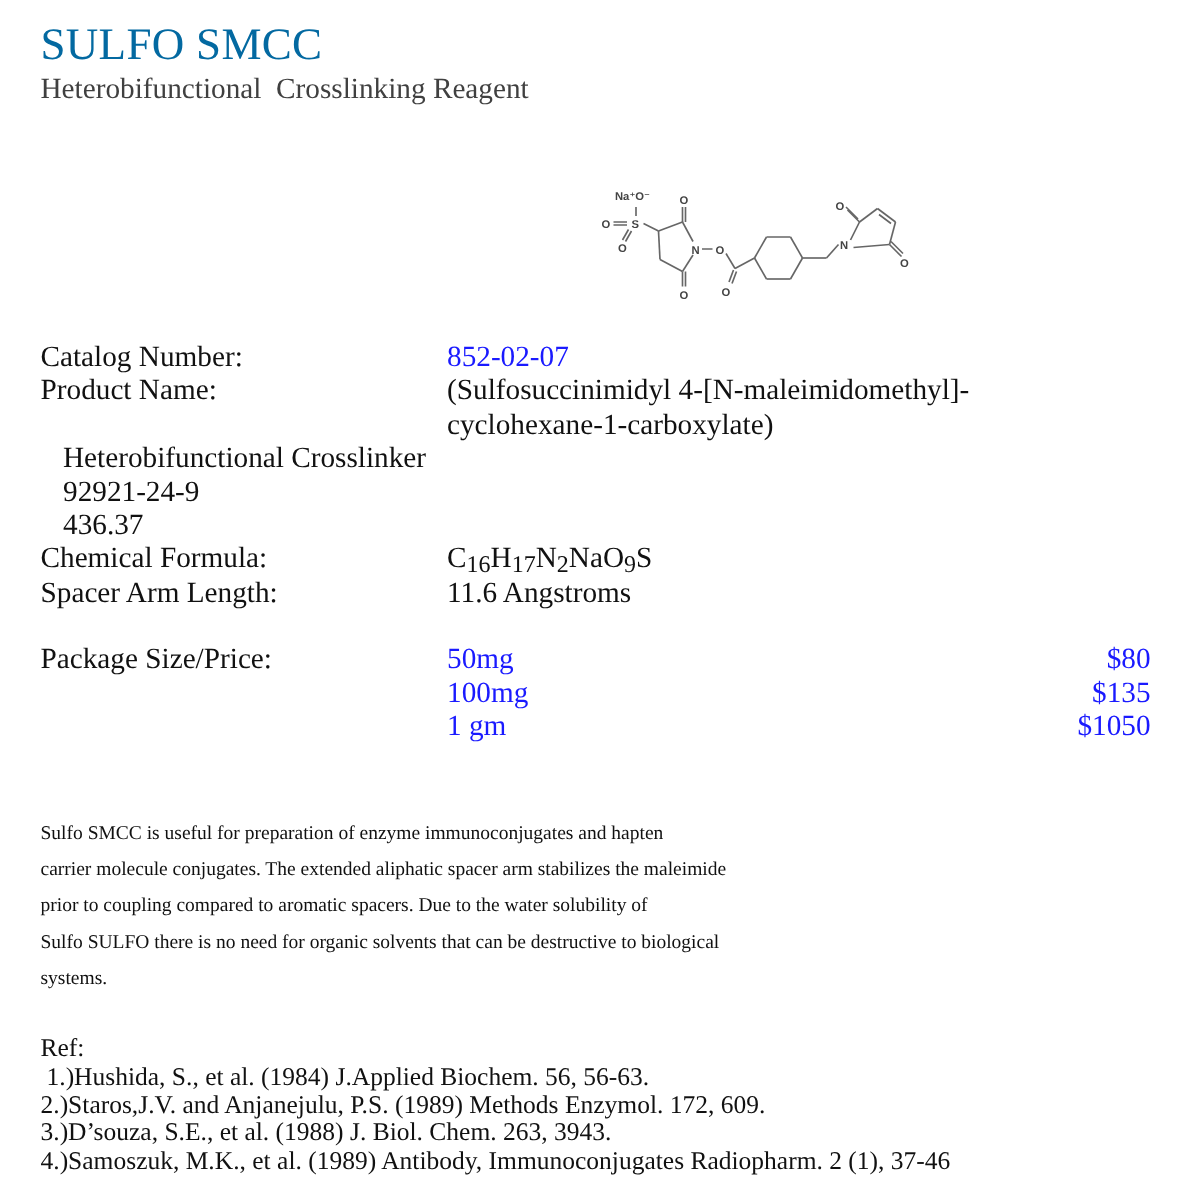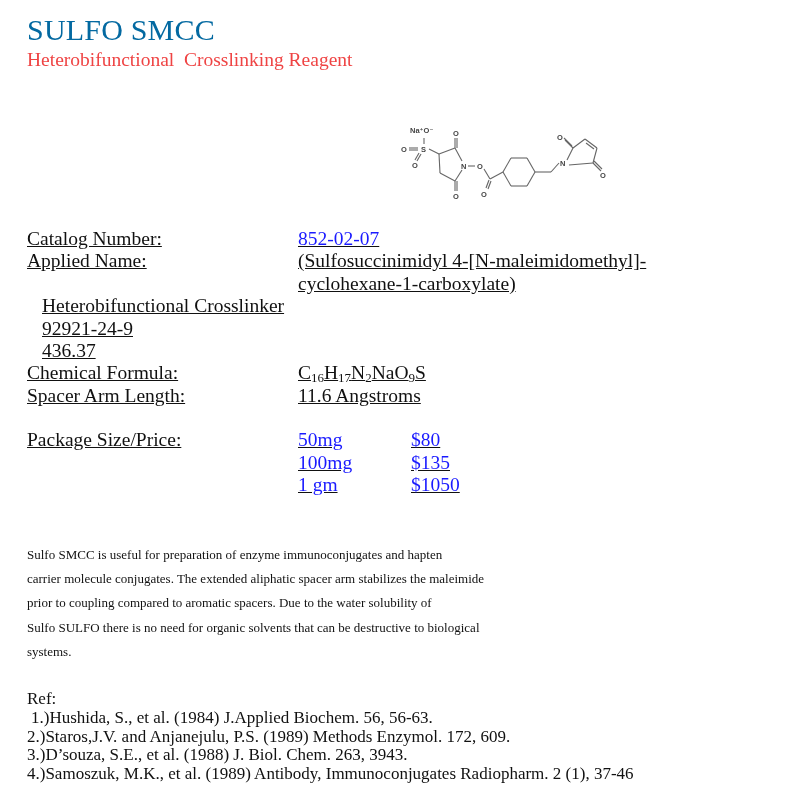--- a/index.html
+++ b/index.html
@@ -8,38 +8,38 @@
     font-family: "Liberation Serif", "DejaVu Serif", serif;
     color: #111111;
   }
   .title {
     position: absolute; left: 27px; top: 12px;
     font-size: 30px; line-height: 36px; color: #0369a1;
     letter-spacing: 0.2px;
   }
   .subtitle {
     position: absolute; left: 27px; top: 48px;
-    font-size: 19.5px; line-height: 24px; color: #ef4444;
+    font-size: 19.5px; line-height: 24px; color: #404040;
     white-space: pre;
   }
   .structure {
     position: absolute; left: 395px; top: 115px; width: 215px; height: 95px;
   }
   .spec {
     position: absolute; left: 27px; top: 228px; width: 740px;
     font-size: 19.5px; line-height: 22.4px;
   }
-  .row { display: flex; text-decoration: underline; }
+  .row { display: flex; }
   .row .label { width: 256px; flex: none; }
   .row .value { flex: 1; margin-left: 15px; }
   .blue { color: #1a1aff; }
   .gap { height: 22px; }
-  .pkg-row { display: flex; }
+  .pkg-row { display: flex; justify-content: space-between; }
   .pkg-row .size { width: 113px; }
-  .formula sub { font-size: 13px; vertical-align: -3px; line-height: 0; }
+  .formula sub { font-size: 16px; vertical-align: -3px; line-height: 0; }
   .desc {
     position: absolute; left: 27px; top: 543px; width: 745px;
     font-size: 13px; line-height: 24.2px;
   }
   .refs {
     position: absolute; left: 27px; top: 690px; width: 760px;
     font-size: 17px; line-height: 18.8px;
   }
   .refs .ref-first { padding-left: 4px; }
 </style>
@@ -113,21 +113,21 @@
     <text x="205" y="63">O</text>
   </svg>
 </div>
 
 <div class="spec">
   <div class="row">
     <span class="label">Catalog Number:</span>
     <span class="value blue">852-02-07</span>
   </div>
   <div class="row">
-    <span class="label">Applied Name:</span>
+    <span class="label">Product Name:</span>
     <span class="value">
       <span>(Sulfosuccinimidyl 4-[N-maleimidomethyl]-</span><br>
       <span>cyclohexane-1-carboxylate)</span>
     </span>
   </div>
   <div class="row">
     <span class="value">Heterobifunctional Crosslinker</span>
   </div>
   <div class="row">
     <span class="value">92921-24-9</span>

